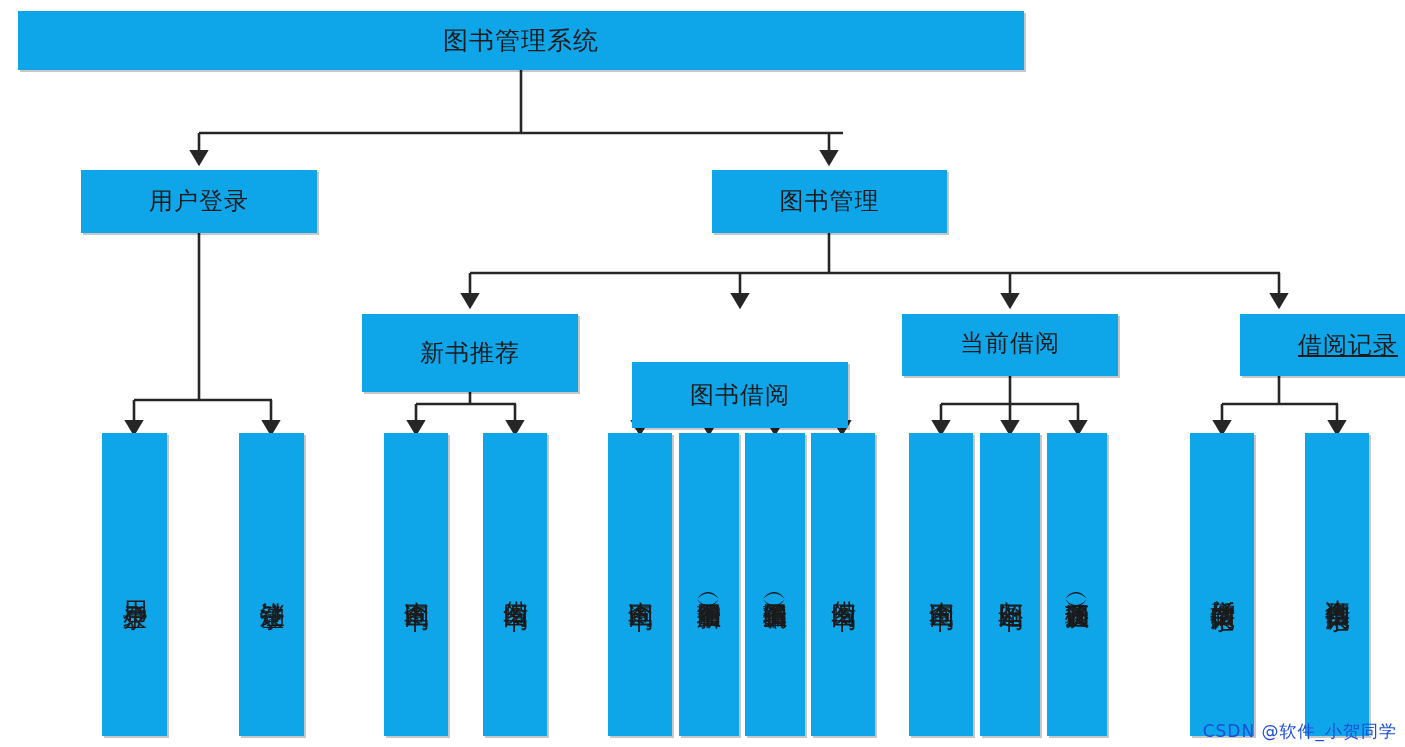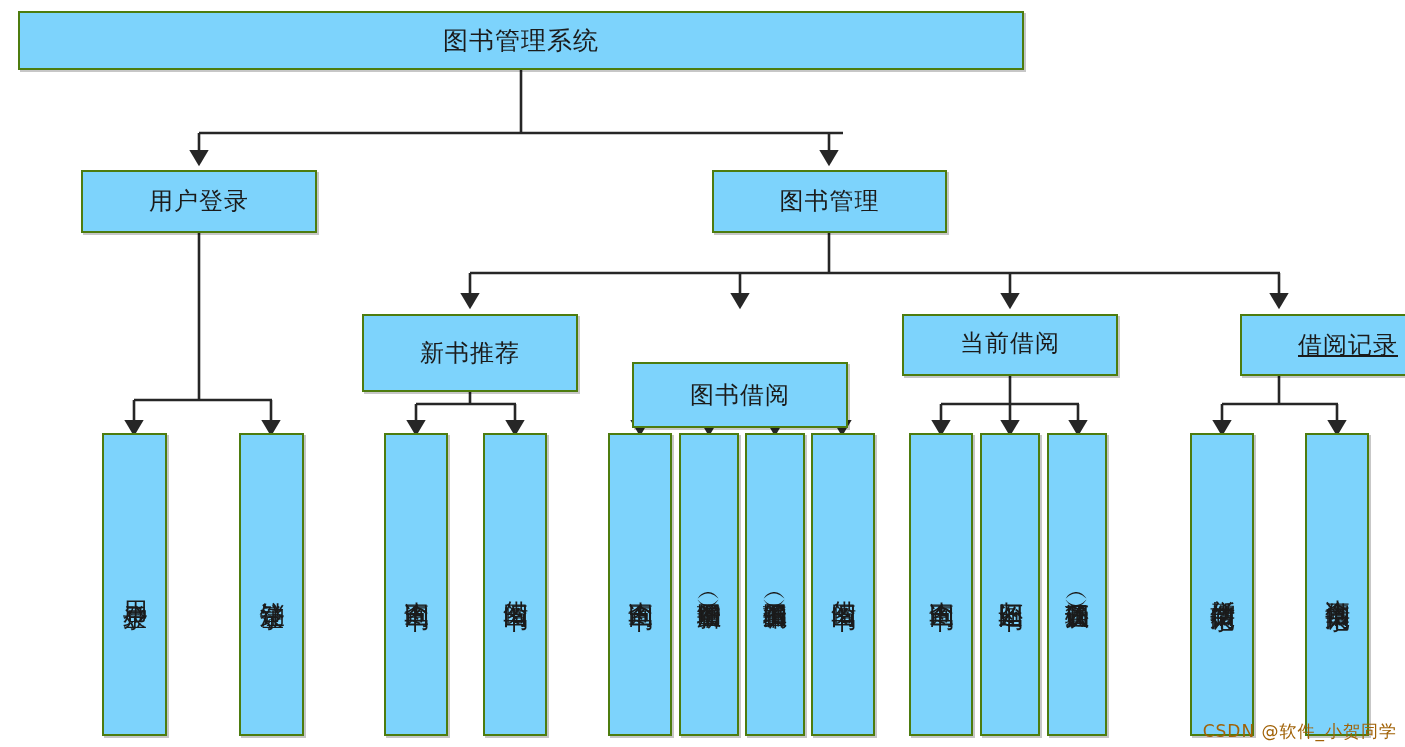--- a/index.html
+++ b/index.html
@@ -22,22 +22,22 @@
     position: absolute;
     left: 0;
     top: 0;
     width: 1405px;
     height: 747px;
     pointer-events: none;
   }
   .node {
     position: absolute;
     box-sizing: border-box;
-    background: #7dd3fc;
-    border: 2px solid #4d7c0f;
+    background: #0ea5e9;
+    border: 2px solid #0ea5e9;
     box-shadow: 2px 2px 0 rgba(0,0,0,0.22);
     display: flex;
     align-items: center;
     justify-content: center;
     color: #1b1b1b;
     z-index: 2;
   }
   .node.horiz {
     font-size: 24px;
     letter-spacing: 1px;
@@ -63,21 +63,21 @@
   .vtext.tight {
     font-size: 24px;
     letter-spacing: 0px;
     line-height: 1.0;
   }
   .watermark {
     position: absolute;
     right: 8px;
     bottom: 4px;
     font-size: 17px;
-    color: #a16207;
+    color: #1d4ed8;
     letter-spacing: 1px;
     z-index: 5;
     white-space: nowrap;
   }
 </style>
 </head>
 <body>
 
 <div id="canvas">
 

